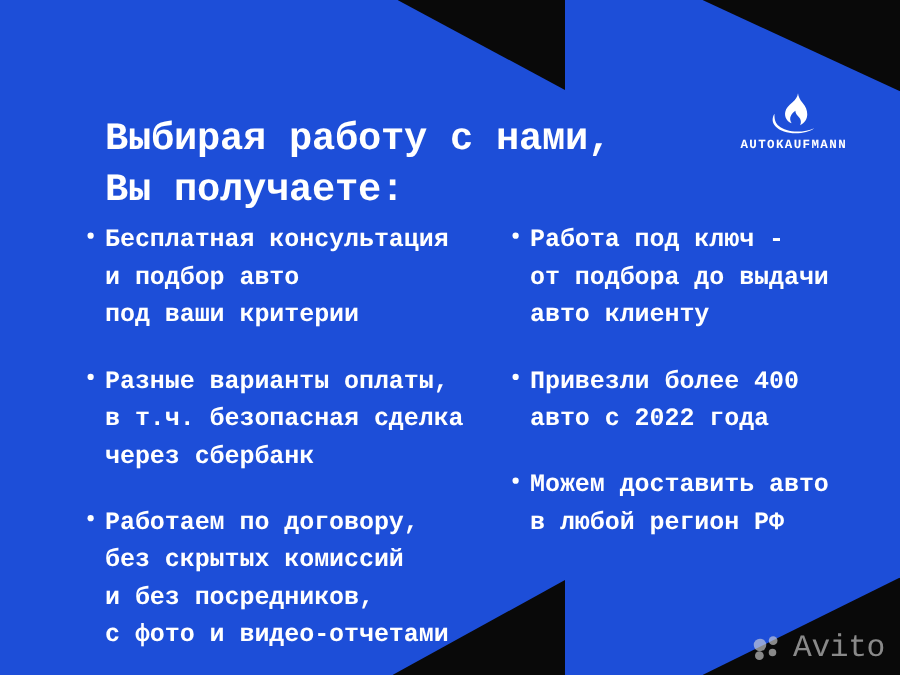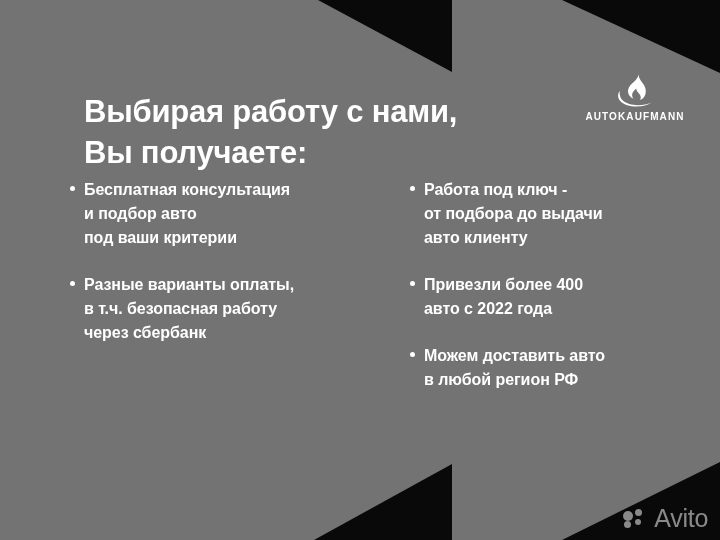--- a/index.html
+++ b/index.html
@@ -6,22 +6,22 @@
   html, body {
     margin: 0;
     padding: 0;
     background: #000;
   }
   .stage {
     position: relative;
     width: 720px;
     height: 540px;
     overflow: hidden;
-    background: #737373;
-    font-family: Liberation Sans, sans-serif;
+    background: #1d4ed8;
+    font-family: Liberation Mono, monospace;
   }
 
   
   .wedge {
     position: absolute;
     background: #090909;
   }
   .wedge-top-center {
     left: 318px;
     top: 0;
@@ -108,21 +108,21 @@
   .bullet-dot {
     flex: 0 0 auto;
     width: 5px;
     height: 5px;
     border-radius: 50%;
     background: #ffffff;
     margin: 8px 9px 0 0;
   }
   .bullet-text {
     color: #ffffff;
-    font-size: 16px;
+    font-size: 20px;
     font-weight: 700;
     line-height: 1.5;
     white-space: pre-line;
     letter-spacing: -0.05px;
   }
 
   
   .avito {
     position: absolute;
     right: 12px;
@@ -182,22 +182,29 @@
     <div class="col-left">
       <div class="bullet">
         <span class="bullet-dot"></span>
         <span class="bullet-text">Бесплатная консультация
 и подбор авто
 под ваши критерии</span>
       </div>
       <div class="bullet">
         <span class="bullet-dot"></span>
         <span class="bullet-text">Разные варианты оплаты,
-в т.ч. безопасная работу
+в т.ч. безопасная сделка
 через сбербанк</span>
+      </div>
+      <div class="bullet">
+        <span class="bullet-dot"></span>
+        <span class="bullet-text">Работаем по договору,
+без скрытых комиссий
+и без посредников,
+с фото и видео-отчетами</span>
       </div>
     </div>
 
     <div class="col-right">
       <div class="bullet">
         <span class="bullet-dot"></span>
         <span class="bullet-text">Работа под ключ -
 от подбора до выдачи
 авто клиенту</span>
       </div>

